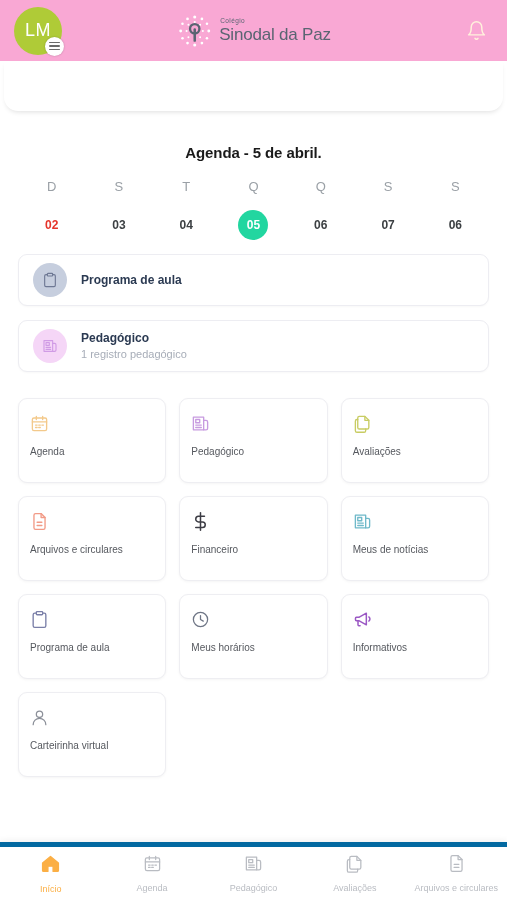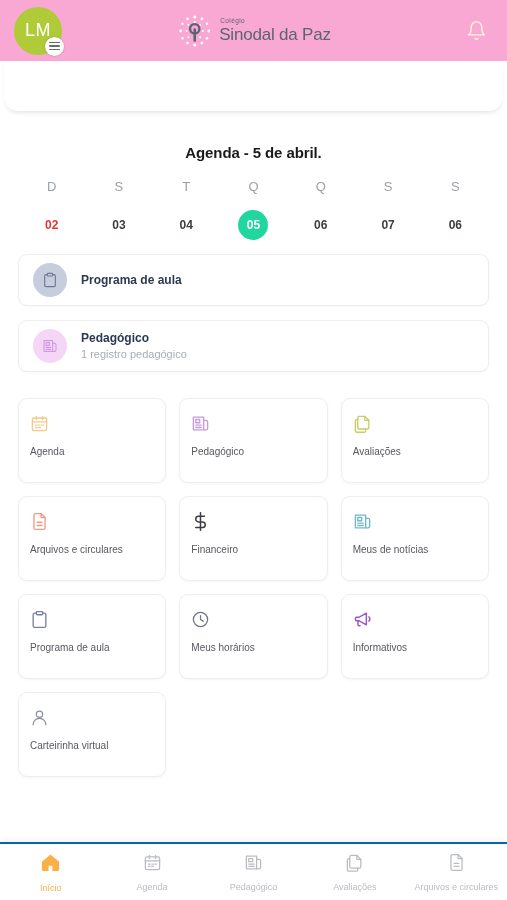--- a/index.html
+++ b/index.html
@@ -210,21 +210,21 @@
     color: #55585e;
     line-height: 1.2;
   }
 
   
   .bottom-nav {
     position: absolute;
     left: 0; right: 0; bottom: 0;
     height: 58px;
     background: #ffffff;
-    border-top: 2px solid #0369a1;
+    border-top: 5px solid #0369a1;
     box-shadow: 0 -2px 6px rgba(0,0,0,.055);
     display: grid;
     grid-template-columns: repeat(5, 1fr);
     align-items: center;
   }
   .nav-item {
     display: flex;
     flex-direction: column;
     align-items: center;
     justify-content: center;

